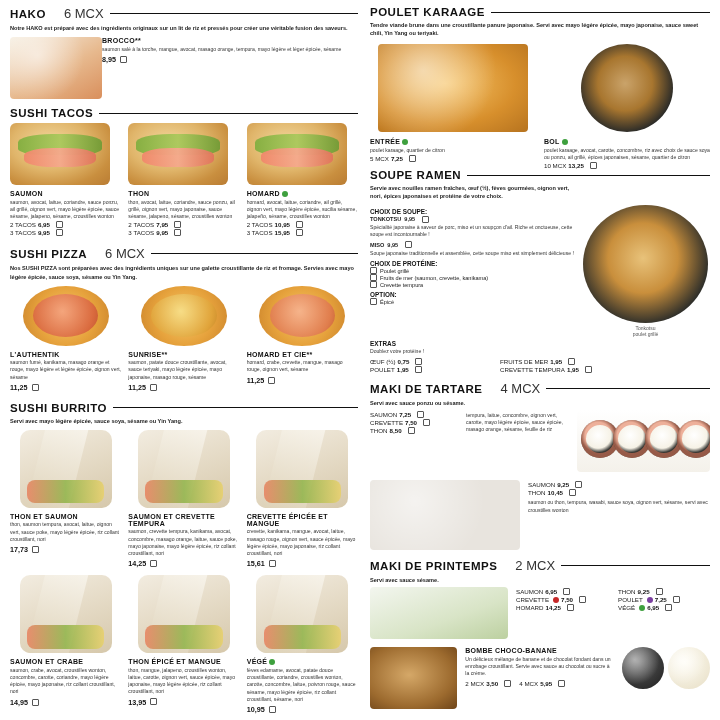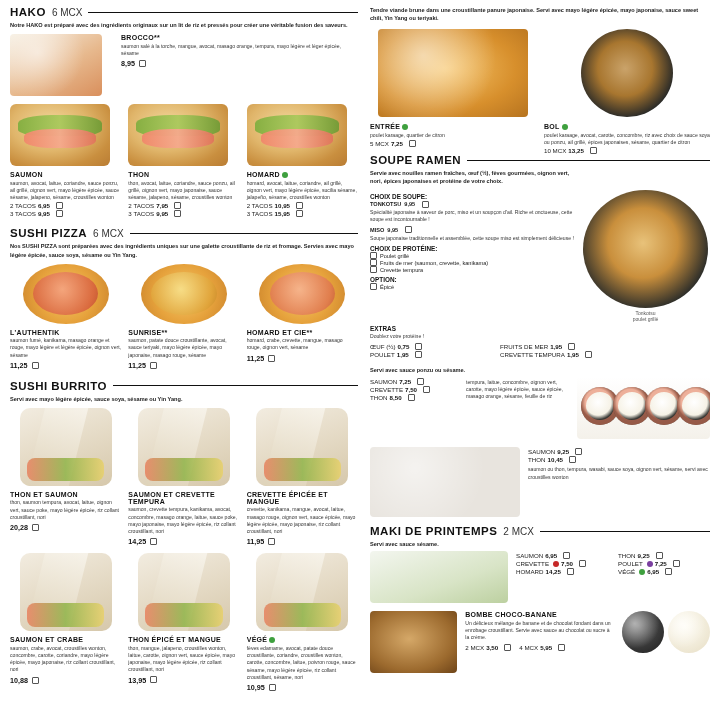--- a/index.html
+++ b/index.html
@@ -13,21 +13,21 @@
   .page { display: flex; width: 720px; height: 720px; }
   .col-left { width: 364px; padding: 6px 6px 0 10px; }
   .col-right { width: 356px; padding: 6px 10px 0 6px; }
 
   .sec-title {
     font-size: 11.5px; font-weight: bold; letter-spacing: .5px;
     color: #111; text-transform: uppercase; white-space: nowrap;
   }
   .sec-head { display: flex; align-items: center; gap: 6px; margin-bottom: 3px; }
   .sec-head .rule { flex: 1; height: 1px; background: #111; }
-  .mcx { font-size: 10px; font-weight: normal; letter-spacing: 0; color: #333; }
+  .mcx { font-size: 13px; font-weight: normal; letter-spacing: 0; color: #333; margin-left: 12px; }
 
   .blurb { font-size: 5.6px; line-height: 1.45; color: #222; }
   .blurb.b { font-weight: bold; }
 
   .item-name { font-size: 7px; font-weight: bold; letter-spacing: .3px; color: #111; text-transform: uppercase;}
   .item-desc { font-size: 5.1px; line-height: 1.42; color: #333; margin-top: 1.5px; }
   .price { font-size: 7.2px; font-weight: bold; color: #111; }
 
   .chk {
     display: inline-block; width: 7px; height: 7px;
@@ -91,34 +91,38 @@
 
   <div class="col-left">
 
     <div>
       <div class="sec-head">
         <span class="sec-title">HAKO</span>
         <span class="mcx">6 MCX</span>
         <span class="rule"></span>
       </div>
       <div class="blurb b" style="width:345px">Notre HAKO est préparé avec des ingrédients originaux sur un lit de riz et pressés pour créer une véritable fusion des saveurs.</div>
-      <div style="display:flex; gap:19px; margin-top:5px;">
+      <div style="display:flex; gap:0; margin-top:5px;">
         <div class="ph" style="width:92px;height:62px;background:linear-gradient(150deg,#f6efe2,#e7b98e 55%,#d98f5c);"></div>
         <div style="flex:1">
           <div class="item-name">BROCCO**</div>
           <div class="item-desc">saumon salé à la torche, mangue, avocat, masago orange, tempura, mayo légère et léger épicée, sésame</div>
           <div style="display:flex;align-items:center;margin-top:2px;">
             <span class="price">8,95</span>
             <span class="chk"></span>
           </div>
         </div>
       </div>
     </div>
 
     <div style="margin-top:8px">
+      <div class="sec-head">
+        <span class="sec-title">SUSHI TACOS</span>
+        <span class="rule"></span>
+      </div>
       <div class="grid3" style="margin-top:4px">
         <div>
             <div class="taco">
               <div class="grn"></div>
               <div class="pink"></div>
             </div>
           </div>
         <div>
             <div class="taco">
               <div class="grn"></div>
@@ -234,53 +238,53 @@
       <div class="grid3" style="margin-top:5px; justify-items:center;">
         <div class="burrito"></div>
         <div class="burrito"></div>
         <div class="burrito"></div>
       </div>
       <div class="grid3" style="margin-top:5px">
         <div>
           <div class="item-name">THON ET SAUMON</div>
           <div class="item-desc">thon, saumon tempura, avocat, laitue, oignon vert, sauce poke, mayo légère épicée, riz collant croustillant, nori</div>
           <div style="display:flex;align-items:center;margin-top:2px;">
-            <span class="price">20,28</span>
+            <span class="price">17,73</span>
             <span class="chk"></span>
           </div>
         </div>
         <div>
           <div class="item-name">SAUMON ET CREVETTE TEMPURA</div>
           <div class="item-desc">saumon, crevette tempura, kanikama, avocat, concombre, masago orange, laitue, sauce poke, mayo japonaise, mayo légère épicée, riz collant croustillant, nori</div>
           <div style="display:flex;align-items:center;margin-top:2px;">
             <span class="price">14,25</span>
             <span class="chk"></span>
           </div>
         </div>
         <div>
           <div class="item-name">CREVETTE ÉPICÉE ET MANGUE</div>
           <div class="item-desc">crevette, kanikama, mangue, avocat, laitue, masago rouge, oignon vert, sauce épicée, mayo légère épicée, mayo japonaise, riz collant croustillant, nori</div>
           <div style="display:flex;align-items:center;margin-top:2px;">
-            <span class="price">11,95</span>
+            <span class="price">15,61</span>
             <span class="chk"></span>
           </div>
         </div>
       </div>
 
       <div class="grid3" style="margin-top:7px; justify-items:center;">
         <div class="burrito"></div>
         <div class="burrito"></div>
         <div class="burrito"></div>
       </div>
       <div class="grid3" style="margin-top:5px">
         <div>
           <div class="item-name">SAUMON ET CRABE</div>
           <div class="item-desc">saumon, crabe, avocat, croustilles wonton, concombre, carotte, coriandre, mayo légère épicée, mayo japonaise, riz collant croustillant, nori</div>
           <div style="display:flex;align-items:center;margin-top:2px;">
-            <span class="price">10,88</span>
+            <span class="price">14,95</span>
             <span class="chk"></span>
           </div>
         </div>
         <div>
           <div class="item-name">THON ÉPICÉ ET MANGUE</div>
           <div class="item-desc">thon, mangue, jalapeno, croustilles wonton, laitue, carotte, oignon vert, sauce épicée, mayo japonaise, mayo légère épicée, riz collant croustillant, nori</div>
           <div style="display:flex;margin-top:2px;">
             <span class="price">13,95</span>
             <span class="chk"></span>
           </div>
@@ -293,20 +297,24 @@
             <span class="chk"></span>
           </div>
         </div>
       </div>
     </div>
   </div>
 
   <div class="col-right">
 
     <div>
+      <div class="sec-head">
+        <span class="sec-title">POULET KARAAGE</span>
+        <span class="rule"></span>
+      </div>
       <div class="blurb b">Tendre viande brune dans une croustillante panure japonaise. Servi avec mayo légère épicée, mayo japonaise, sauce sweet chili, Yin Yang ou teriyaki.</div>
       <div class="grid2" style="margin-top:5px">
         <div style="height:92px;display:flex;align-items:center;justify-content:center">
           <div class="ph" style="width:150px;height:88px;background:radial-gradient(ellipse at 45% 45%,#f6c468,#d78f2c 60%,#b6731f)"></div>
         </div>
         <div style="height:92px;display:flex;align-items:center;justify-content:center">
           <div style="width:92px;height:88px">
               <div class="bowl"></div>
             </div>
         </div>
@@ -412,20 +420,25 @@
               <span class="lab">CREVETTE TEMPURA</span>
               <span class="val">1,95</span>
               <span class="chk"></span>
             </div>
           </div>
         </div>
       </div>
     </div>
 
     <div style="margin-top:8px">
+      <div class="sec-head">
+        <span class="sec-title">MAKI DE TARTARE</span>
+        <span class="mcx">4 MCX</span>
+        <span class="rule"></span>
+      </div>
       <div class="blurb b">Servi avec sauce ponzu ou sésame.</div>
       <div style="display:flex; gap:6px; margin-top:3px;">
         <div style="width:90px">
           <div class="row-pr">
             <span class="lab">SAUMON</span>
             <span class="val">7,25</span>
             <span class="chk"></span>
           </div>
           <div class="row-pr">
             <span class="lab">CREVETTE</span>

